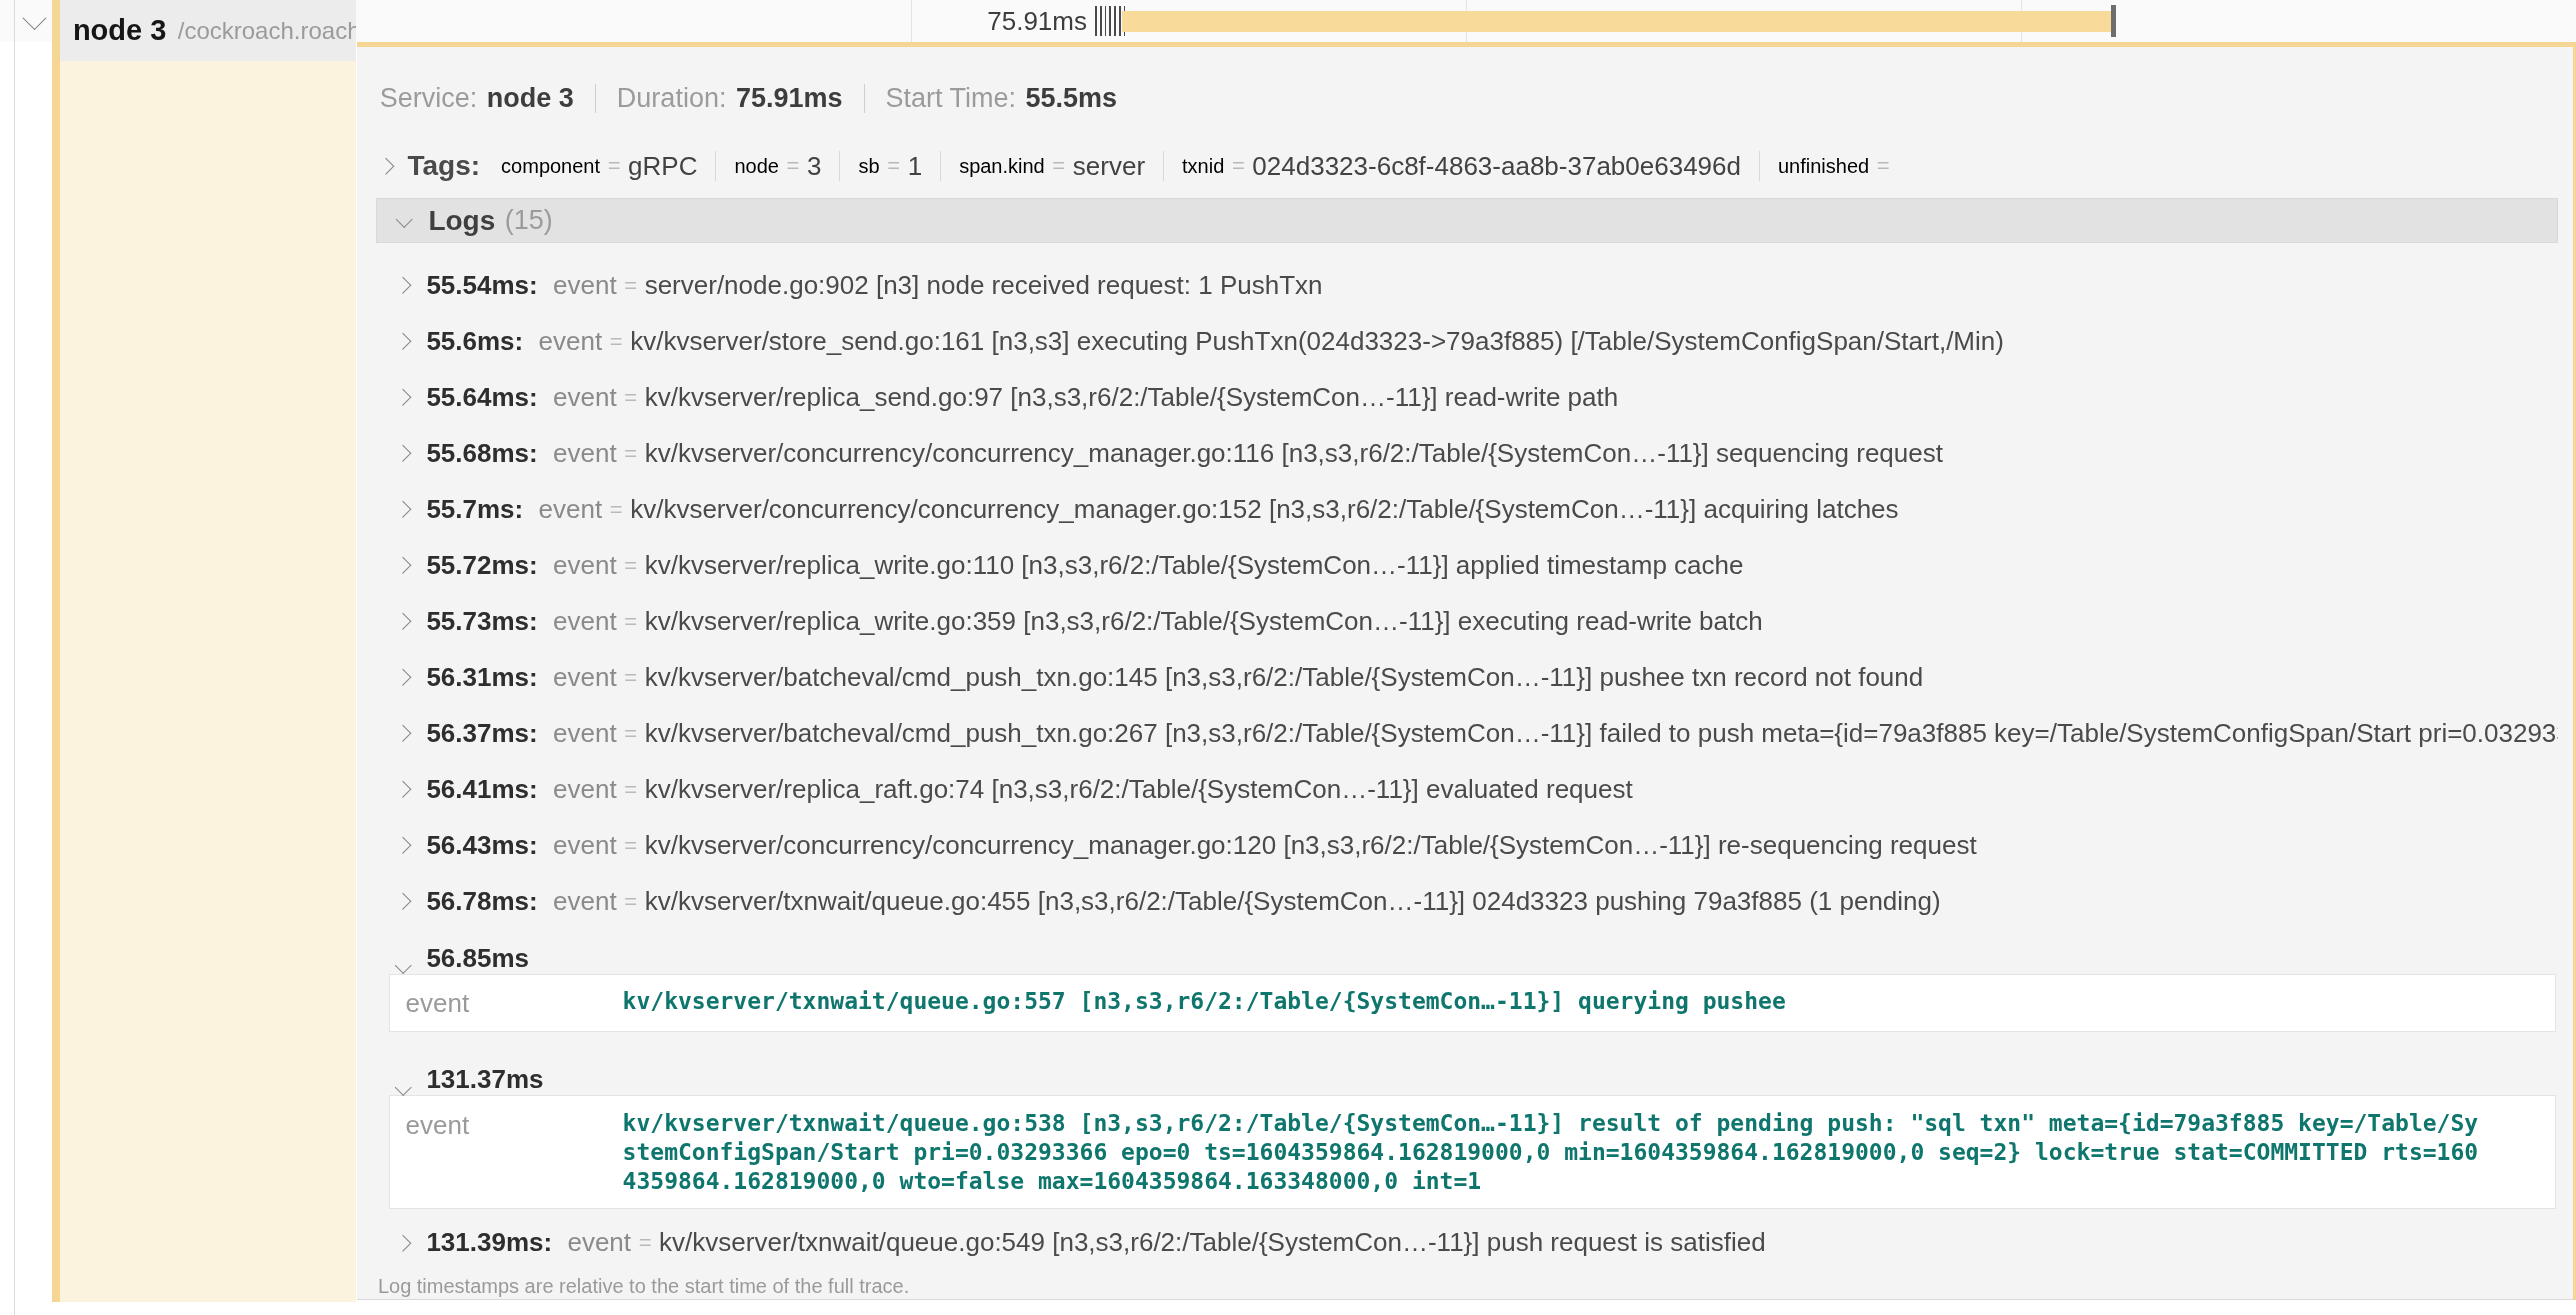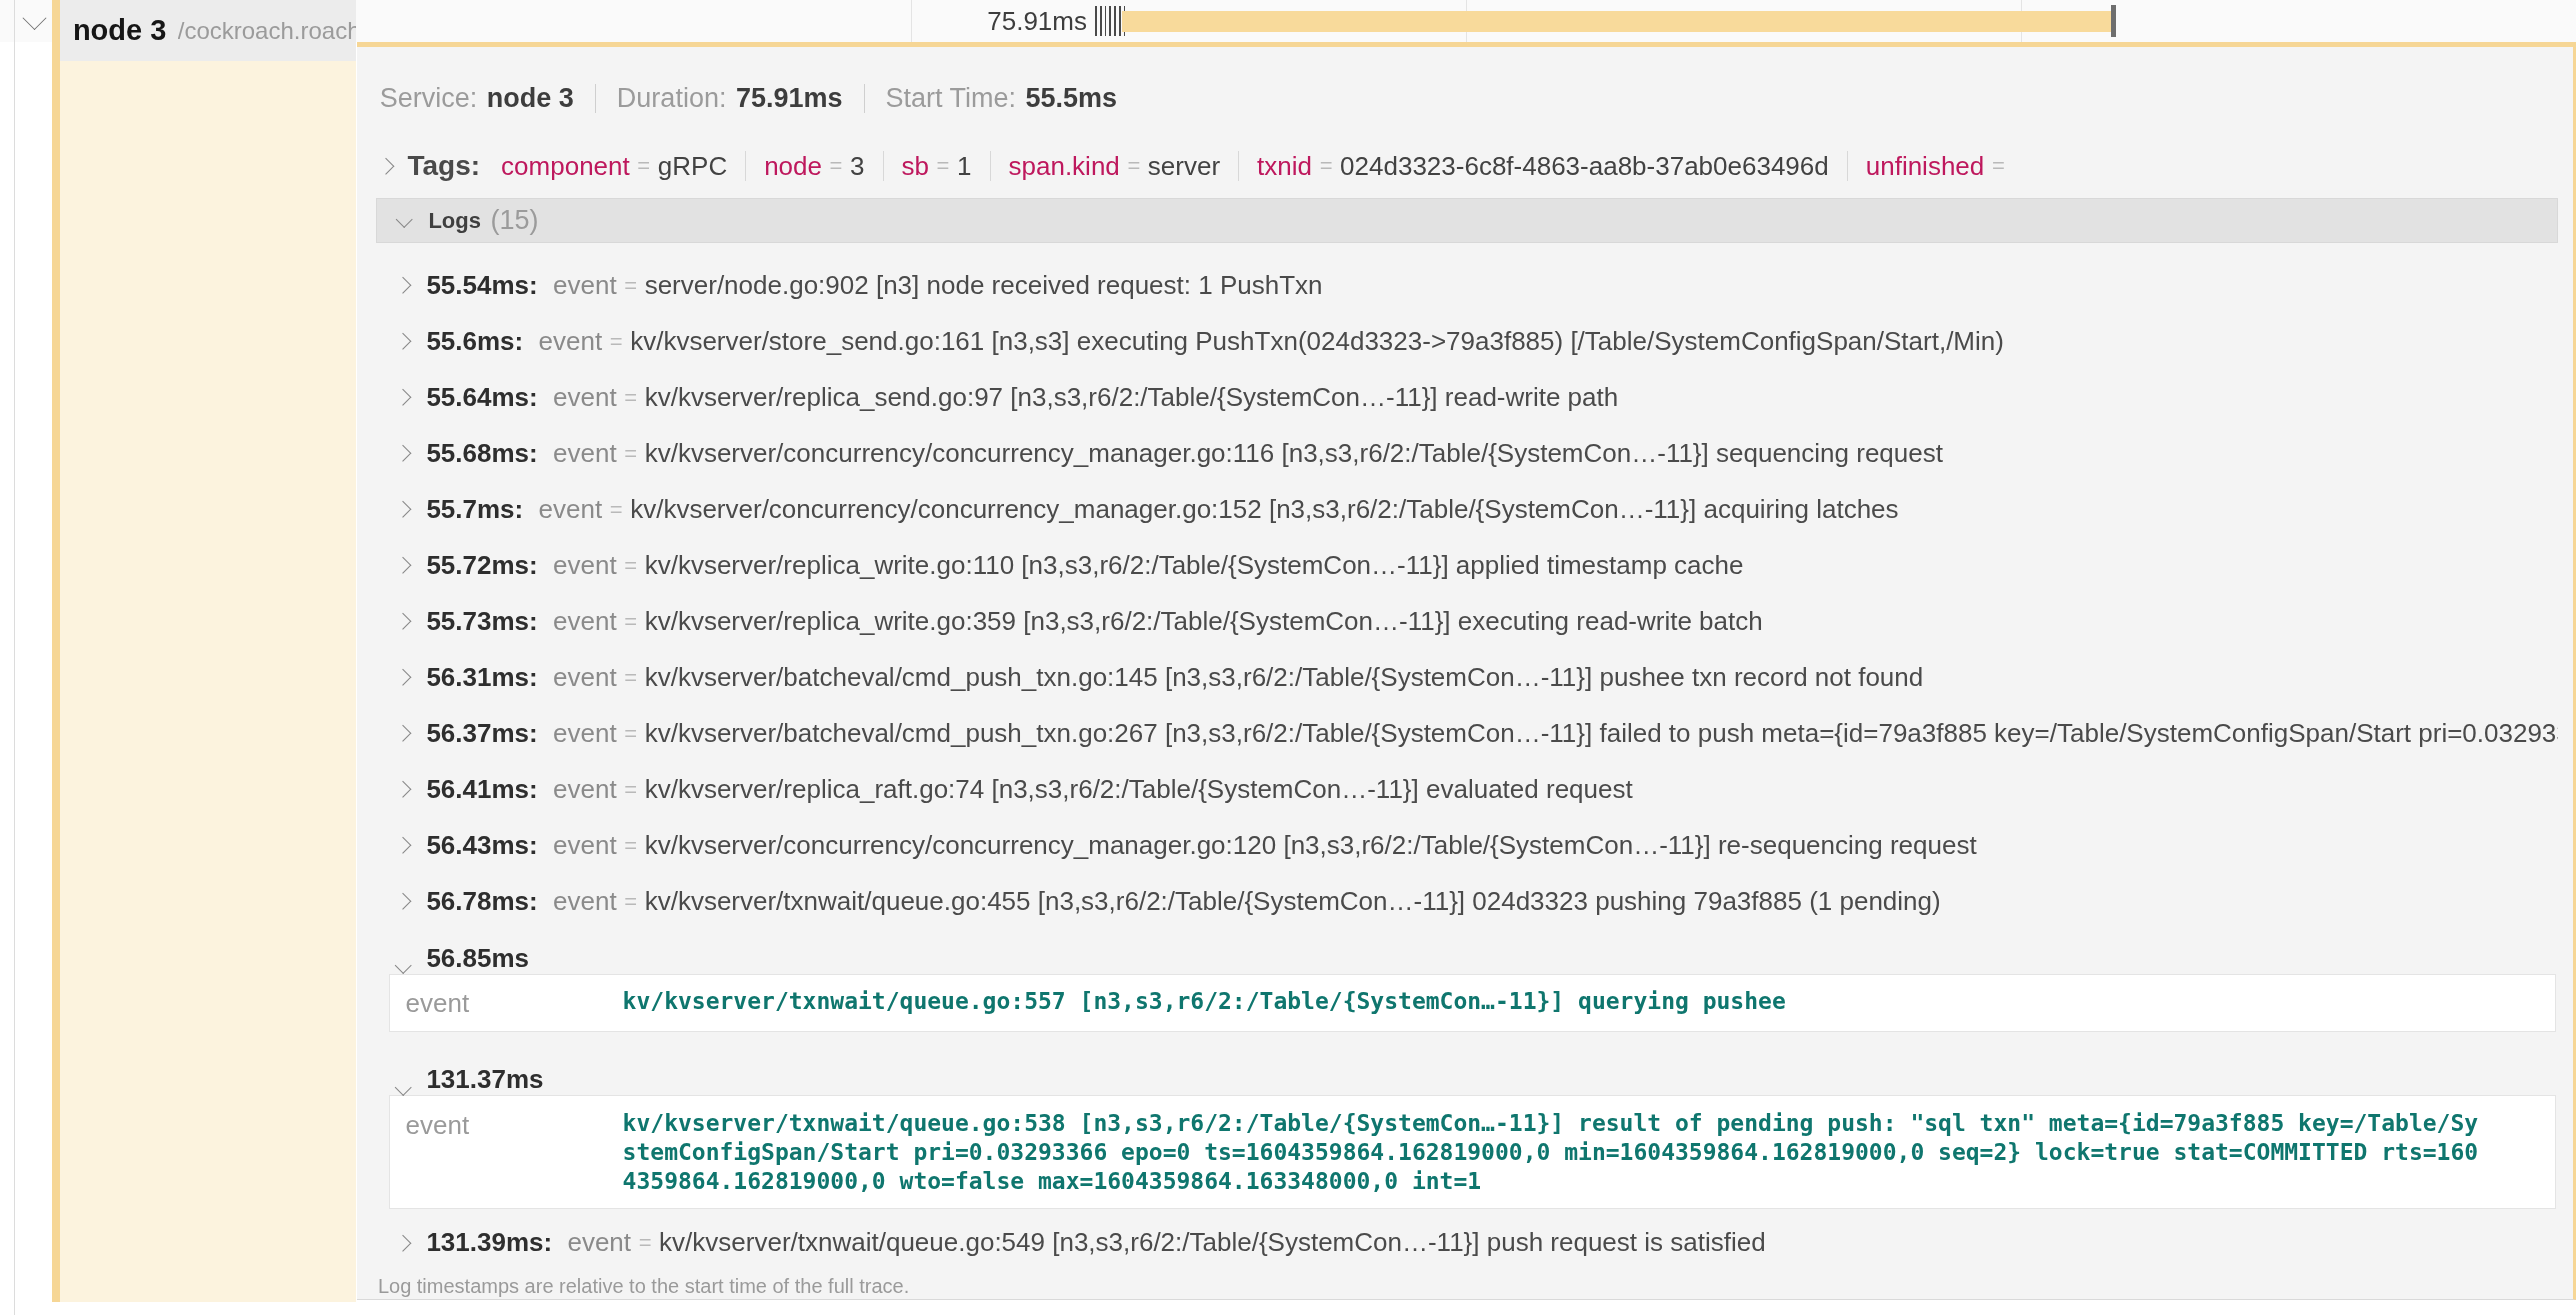--- a/index.html
+++ b/index.html
@@ -45,28 +45,28 @@
   .meta{display:flex;align-items:center;}
   .meta-item{display:flex;align-items:center;}
   .ml{color:#9b9b9b;font-size:27px;}
   .mv{color:#3d3d3d;font-size:27px;font-weight:bold;margin-left:9.5px;}
   .msep{width:1px;height:29px;background:#cfcfcf;margin:0 21px;}
   .tagsrow{margin-top:29px;display:flex;align-items:center;height:34px;padding:0 3.8px;}
   .tagsrow > .chev{margin-right:15.3px;}
   .tagslabel{font-weight:bold;font-size:28px;color:#4a4a4a;margin-right:21px;}
   .taglist{display:flex;align-items:center;white-space:nowrap;overflow:hidden;}
   .tag{display:flex;align-items:center;}
-  .tk{color:#be185d;font-size:26px;}
+  .tk{color:#000000;font-size:20px;}
   .teq{color:#b9b9b9;font-size:22px;margin:0 7.6px;}
   .tv{color:#424242;font-size:26px;}
   .tagsep{width:1px;height:30.5px;background:#d8d8d8;margin:0 18px;}
   .logshead{margin-top:15.3px;height:45px;background:#e2e2e2;border:1px solid #d8d8d8;
             display:flex;align-items:center;padding-left:21px;box-sizing:border-box;}
   .logshead .chev{margin-right:18px;}
-  .logslabel{font-weight:bold;font-size:22px;color:#3f3f3f;margin-right:9.5px;}
+  .logslabel{font-weight:bold;font-size:28px;color:#3f3f3f;margin-right:9.5px;}
   .logscount{font-size:27px;color:#9b9b9b;}
   .loglist{padding-top:14.3px;}
   .log-row{height:56px;display:flex;align-items:center;padding-left:21px;
            white-space:nowrap;overflow:hidden;}
   .log-row .chev{margin-right:17px;}
   .lr-time{font-weight:bold;font-size:26px;color:#2e2e2e;margin-right:15.3px;flex:none;}
   .lr-key{font-size:26px;color:#8a8a8a;flex:none;}
   .lr-eq{font-size:22px;color:#b9b9b9;margin:0 7.6px;flex:none;}
   .lr-msg{font-size:26px;color:#4a4a4a;overflow:hidden;}
   .log-exp-head{height:44px;display:flex;align-items:flex-end;padding-left:21px;}

